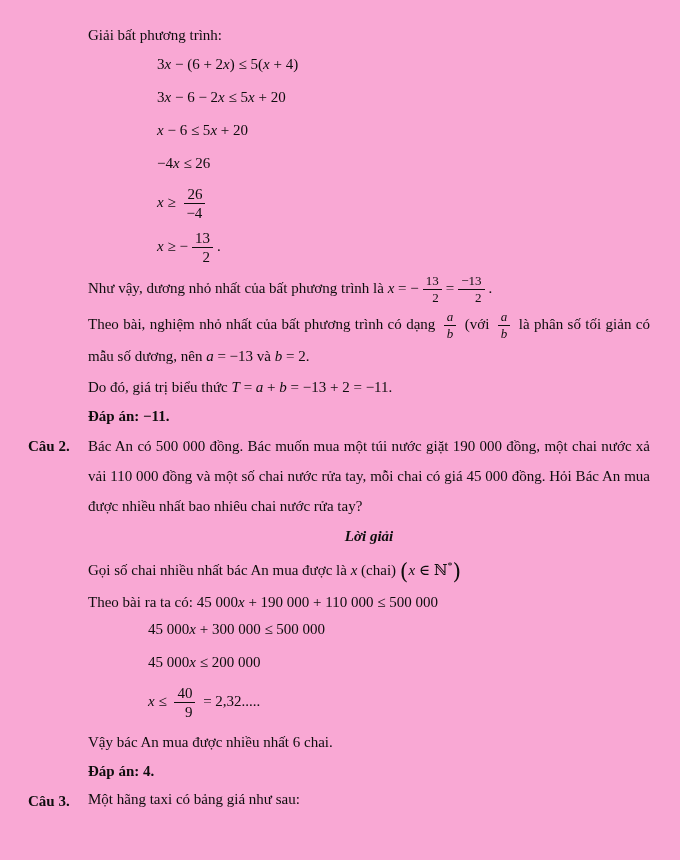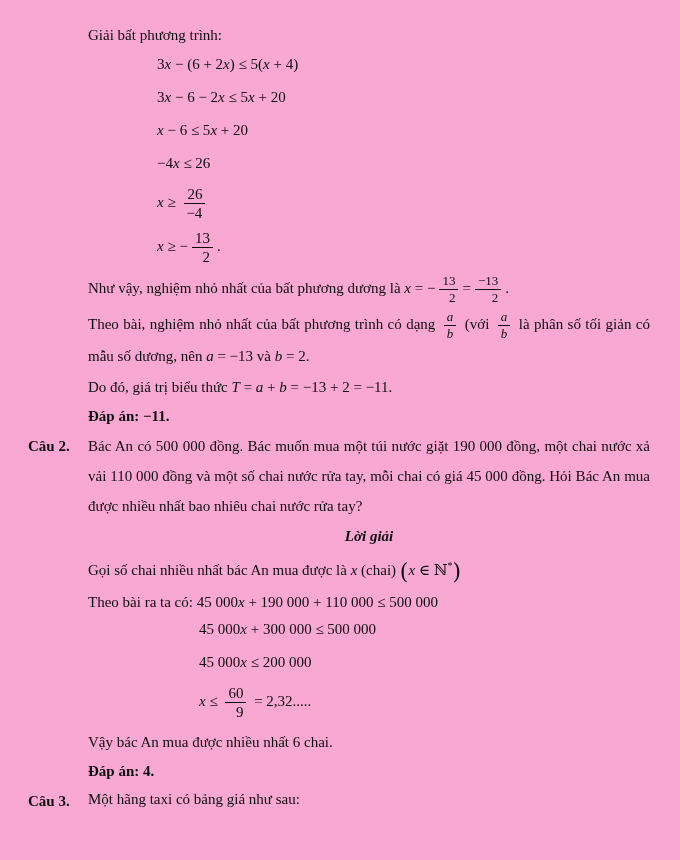--- a/index.html
+++ b/index.html
@@ -14,21 +14,21 @@
     position: relative;
     width: 680px; height: 860px;
     padding: 24px 30px 0 28px;
     overflow: hidden;
     background: #f9a8d4;
   }
   .content { margin-left: 60px; width: 562px; }
   .line { line-height: 26px; margin: 0 0 4px 0; }
   .intro { line-height: 22px; margin: 0 0 8px 0; }
   .eq-block { margin-left: 69px; }
-  .eq-block2 { margin-left: 111px; }
+  .eq-block2 { margin-left: 60px; }
   .eqline { line-height: 20px; margin: 0 0 13px 0; white-space: nowrap; }
   .eqline.tall { margin: 2px 0 9px 0; }
   .para { text-align: justify; line-height: 31px; margin: 0 0 2px 0; }
   .statement { text-align: justify; line-height: 30px; margin: 0 0 2px 0; }
   .answer { font-weight: bold; line-height: 25px; margin: 0 0 2px 0; }
   .solution-heading { font-weight: bold; text-align: center; line-height: 27px; margin: 0 0 3px 0; font-style: italic; }
   .qrow { display: flex; align-items: flex-start; }
   .qlabel { flex: none; width: 60px; font-weight: bold; line-height: 30px; }
   .qbody { flex: 1 1 auto; width: 562px; }
   .math i { font-style: italic; font-family: "Liberation Serif", "DejaVu Serif", serif; }
@@ -68,21 +68,21 @@
 
       <div class="eqline tall">
         <span class="math"><i>x</i> ≥ −</span><span class="frac">
             <span class="num math">13</span>
             <span class="den math">2</span>
           </span><span>.</span>
       </div>
     </div>
 
     <p class="line mt6">
-      <span>Như vậy, nghiệm nhỏ nhất của bất phương dương là </span><span class="math"><i>x</i> = −</span><span class="frac frac-sm">
+      <span>Như vậy, dương nhỏ nhất của bất phương trình là </span><span class="math"><i>x</i> = −</span><span class="frac frac-sm">
           <span class="num math">13</span>
           <span class="den math">2</span>
         </span><span>=</span><span class="frac frac-sm">
           <span class="num math">−13</span>
           <span class="den math">2</span>
         </span><span>.</span>
     </p>
 
     <p class="para">
       <span>Theo bài, nghiệm nhỏ nhất của bất phương trình có dạng </span><span class="frac frac-sm">
@@ -115,21 +115,21 @@
 
       <p class="line">
         <span>Theo bài ra ta có:  </span><span class="math">45 000<i>x</i> + 190 000 + 110 000 ≤ 500 000</span>
       </p>
 
       <div class="eq-block2">
         <div class="eqline math">45 000<i>x</i> + 300 000 ≤ 500 000</div>
         <div class="eqline math">45 000<i>x</i> ≤ 200 000</div>
         <div class="eqline tall">
           <span class="math"><i>x</i> ≤ </span><span class="frac">
-              <span class="num math">60</span>
+              <span class="num math">40</span>
               <span class="den math">9</span>
             </span><span class="math"> = 2,32.....</span>
         </div>
       </div>
 
 
       <p class="line">Vậy bác An mua được nhiều nhất 6 chai.</p>
 
       <p class="answer">Đáp án: 4.</p>
     </div>

